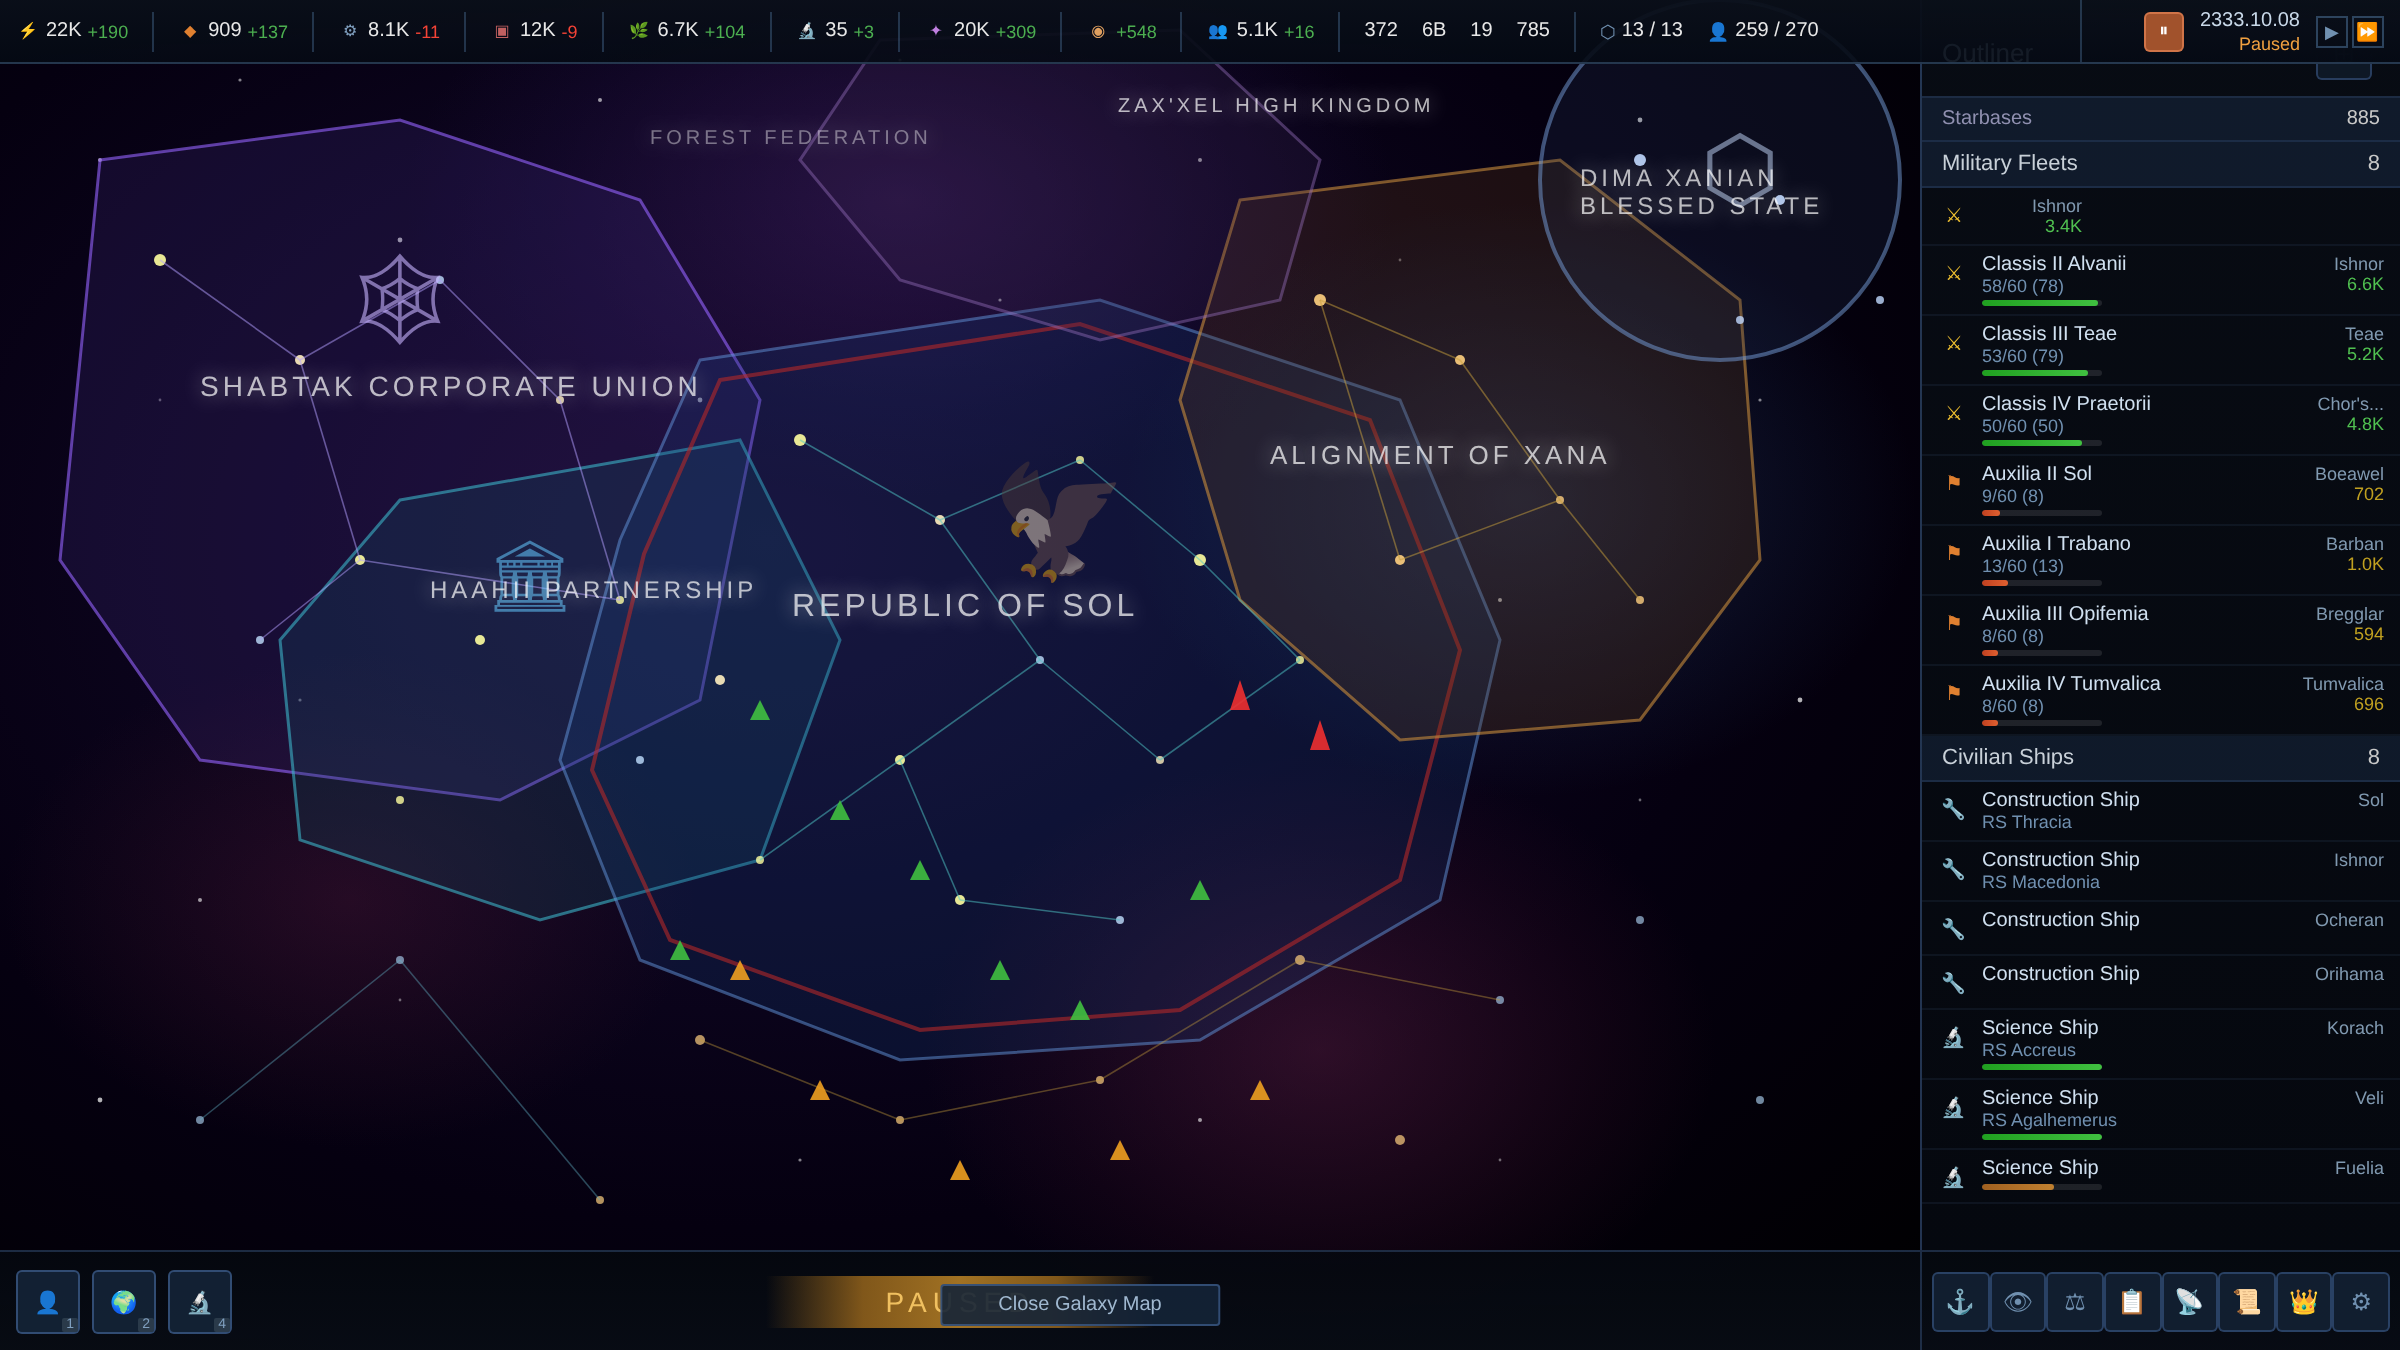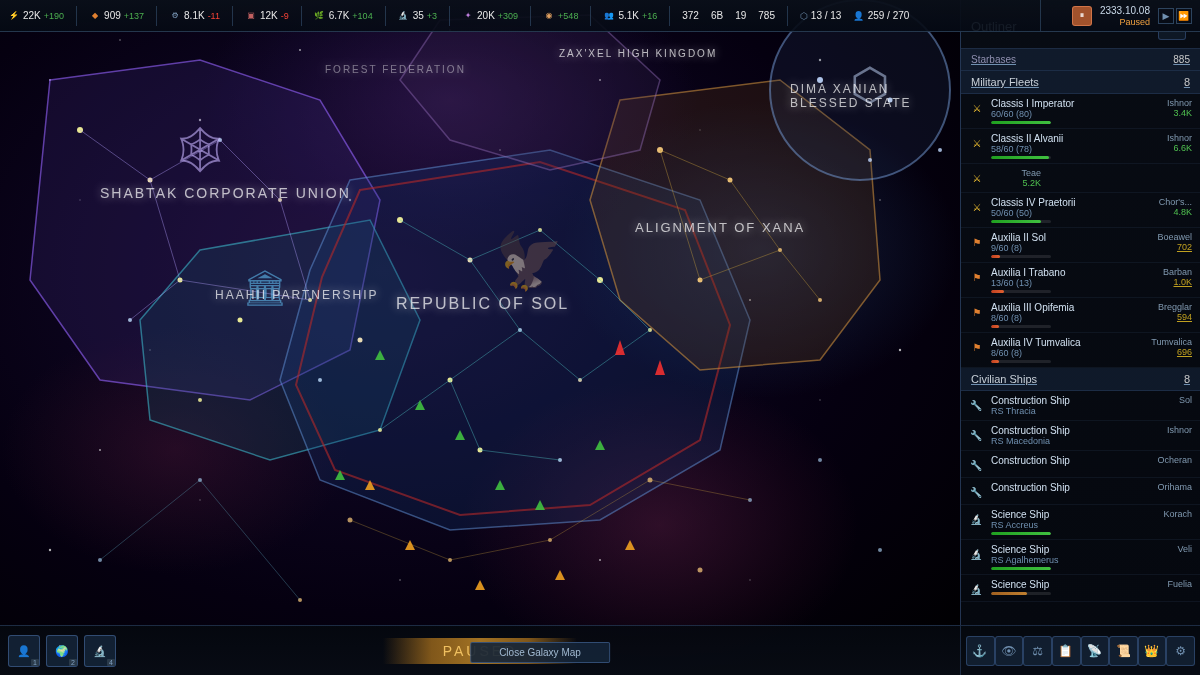--- a/index.html
+++ b/index.html
@@ -173,21 +173,20 @@
     .section-header {
       padding: 5px 10px;
       font-size: 11px;
       color: #7090b0;
       background: rgba(30,50,80,0.4);
       border-bottom: 1px solid rgba(80,120,180,0.2);
       display: flex;
       justify-content: space-between;
       align-items: flex-start;
       cursor: pointer;
-      text-decoration: underline;
     }
 
     .fleet-item {
       padding: 4px 8px;
       border-bottom: 1px solid rgba(50,70,100,0.2);
       cursor: pointer;
       display: flex;
       align-items: flex-start;
       gap: 6px;
     }
@@ -226,21 +225,21 @@
       text-align: right;
       min-width: 50px;
     }
 
     .fleet-power {
       font-size: 9px;
       color: #60a060;
     }
 
     .power-green { color: #50c050; }
-    .power-yellow { color: #c0a020; text-decoration: underline; }
+    .power-yellow { color: #c0a020; }
 
     
     .health-bar {
       height: 3px;
       background: rgba(255,255,255,0.1);
       margin-top: 2px;
       border-radius: 2px;
       overflow: hidden;
       width: 60px;
     }
@@ -635,29 +634,20 @@
     <span style="color:#c8c8c8; font-size:10px;">885</span>
   </div>
 
   <div class="section-header">
     <span style="color:#c8d0d8; font-size:11px;">Military Fleets</span>
     <span style="color:#c8c8c8; font-size:11px;">8</span>
   </div>
 
   <div class="fleet-item">
     <div class="fleet-icon" style="color:#f0c030;">⚔</div>
-    <div class="fleet-info">
-      <div class="fleet-name">Classis I Imperator</div>
-      <div class="fleet-stats">
-        <span>60/60 (80)</span>
-      </div>
-      <div class="health-bar">
-        <div class="health-fill" style="width:100%;"></div>
-      </div>
-    </div>
     <div style="text-align:right;">
       <div class="fleet-location">Ishnor</div>
       <div class="fleet-power power-green">3.4K</div>
     </div>
   </div>
 
   <div class="fleet-item">
     <div class="fleet-icon" style="color:#f0c030;">⚔</div>
     <div class="fleet-info">
       <div class="fleet-name">Classis II Alvanii</div>
@@ -669,20 +659,29 @@
       </div>
     </div>
     <div style="text-align:right;">
       <div class="fleet-location">Ishnor</div>
       <div class="fleet-power power-green">6.6K</div>
     </div>
   </div>
 
   <div class="fleet-item">
     <div class="fleet-icon" style="color:#f0c030;">⚔</div>
+    <div class="fleet-info">
+      <div class="fleet-name">Classis III Teae</div>
+      <div class="fleet-stats">
+        <span>53/60 (79)</span>
+      </div>
+      <div class="health-bar">
+        <div class="health-fill" style="width:88%;"></div>
+      </div>
+    </div>
     <div style="text-align:right;">
       <div class="fleet-location">Teae</div>
       <div class="fleet-power power-green">5.2K</div>
     </div>
   </div>
 
   <div class="fleet-item">
     <div class="fleet-icon" style="color:#f0c030;">⚔</div>
     <div class="fleet-info">
       <div class="fleet-name">Classis IV Praetorii</div>

